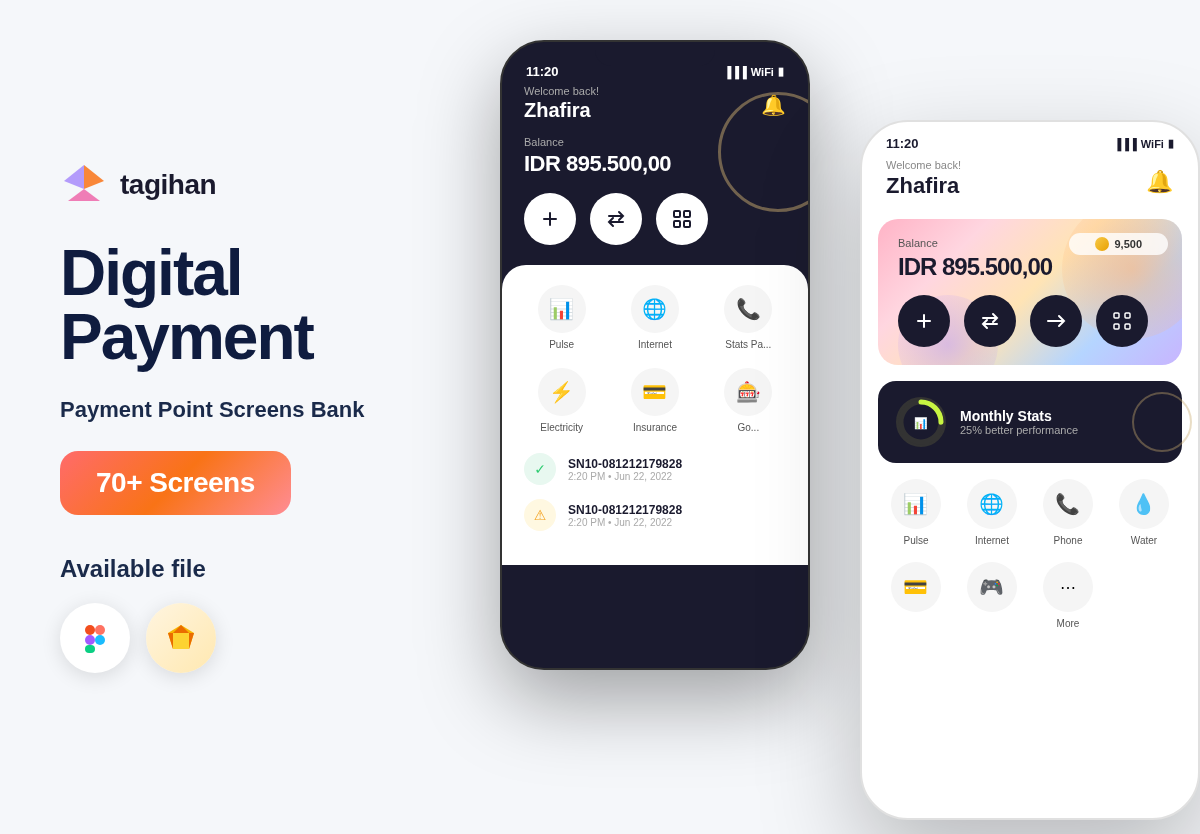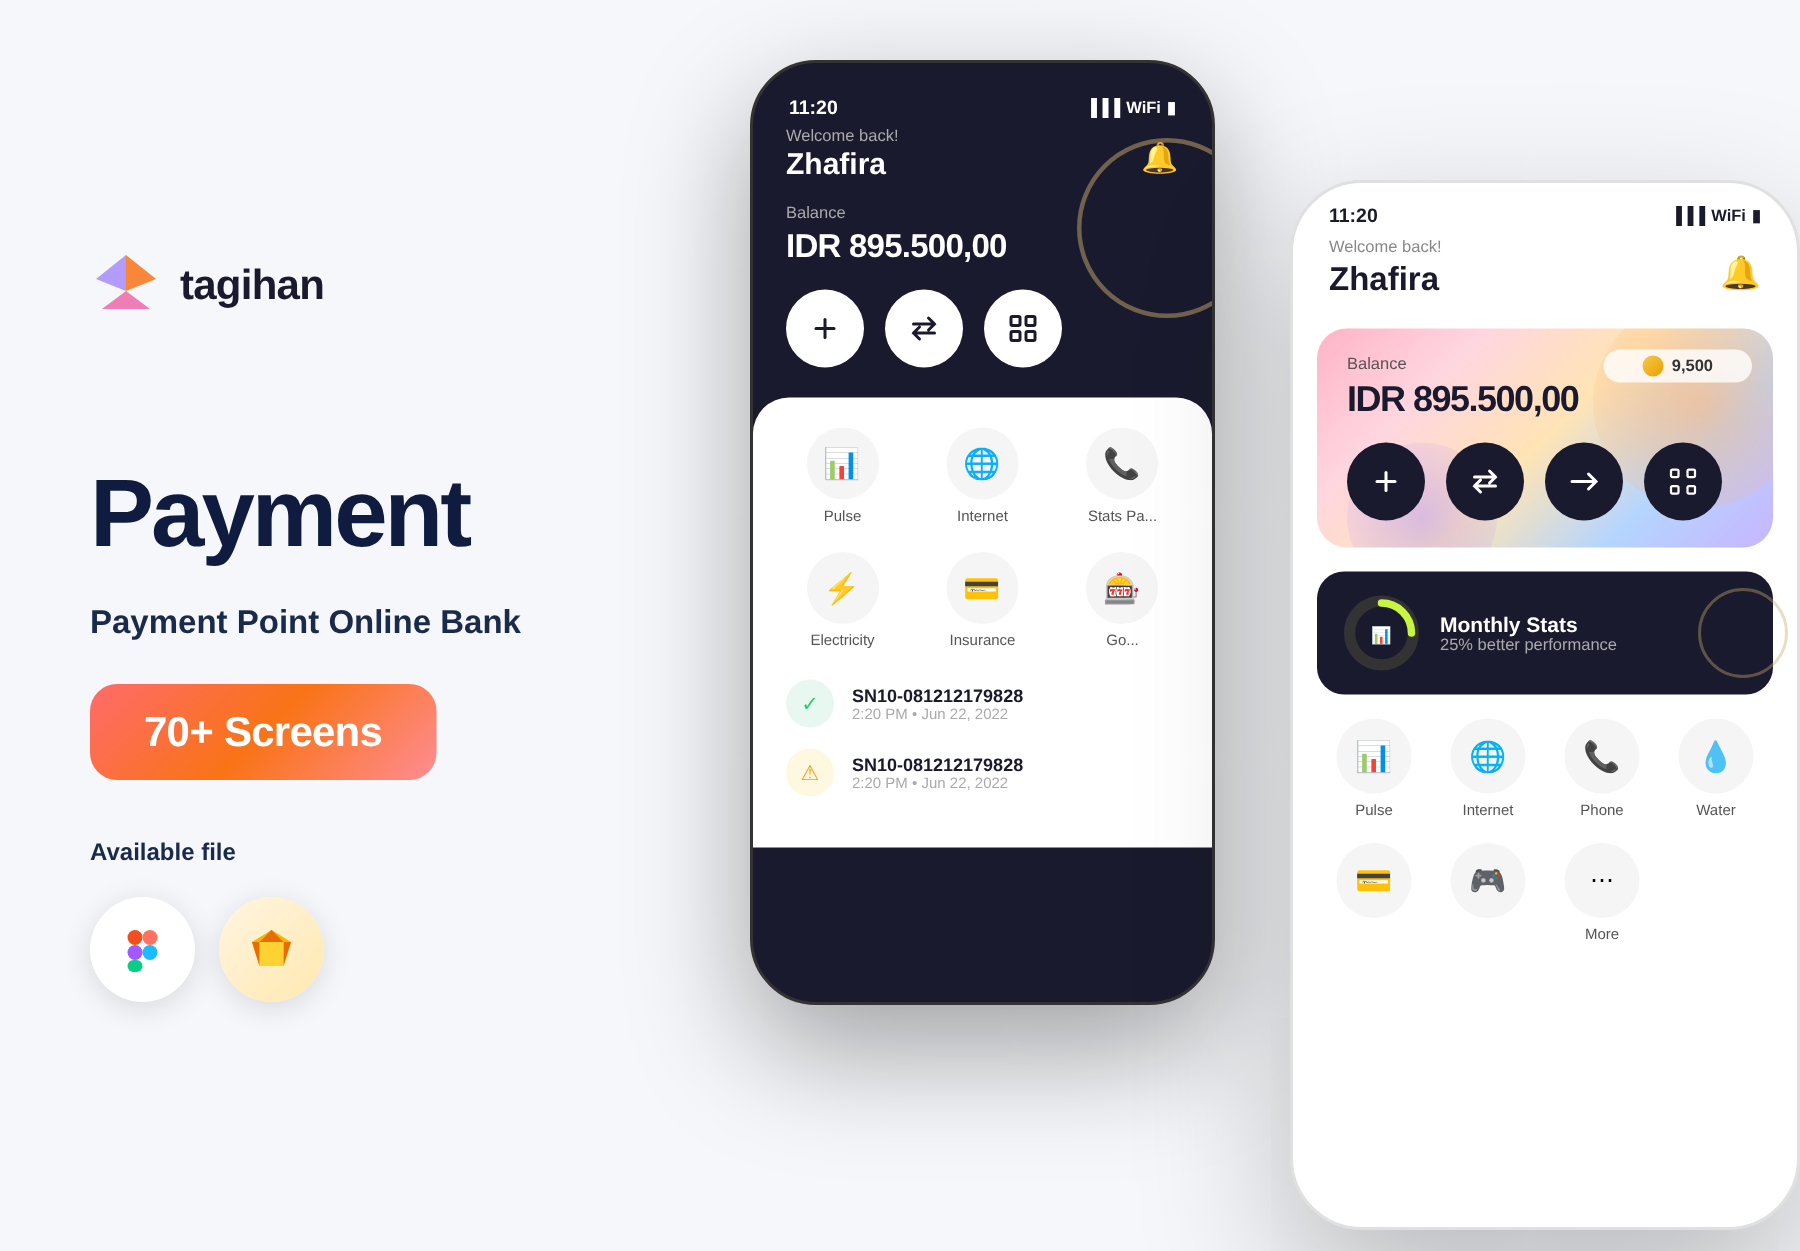--- a/index.html
+++ b/index.html
@@ -72,21 +72,21 @@
     }
 
     .screens-badge-text {
       font-size: 28px;
       font-weight: 900;
       color: #fff;
       letter-spacing: -0.5px;
     }
 
     .available-label {
-      font-size: 16px;
+      font-size: 24px;
       font-weight: 700;
       color: #1a2a4a;
       margin-bottom: 20px;
     }
 
     .file-icons-row {
       display: flex;
       gap: 16px;
       align-items: center;
     }
@@ -533,25 +533,25 @@
   <div class="logo-row">
     <svg class="logo-icon" viewBox="0 0 48 48" fill="none" xmlns="http://www.w3.org/2000/svg">
       <polygon points="24,4 44,20 24,28" fill="#f97316" opacity="0.85"></polygon>
       <polygon points="24,4 4,20 24,28" fill="#a78bfa" opacity="0.85"></polygon>
       <polygon points="24,28 8,40 40,40" fill="#ec4899" opacity="0.7"></polygon>
     </svg>
     <span class="logo-text">tagihan</span>
   </div>
 
   <div class="headline">
-    <br>
+    <span>Digital</span><br>
     <span>Payment</span>
   </div>
 
-  <div class="subtitle">Payment Point Online Bank</div>
+  <div class="subtitle">Payment Point Screens Bank</div>
 
   <div class="screens-badge">
     <span class="screens-badge-text">70+ Screens</span>
   </div>
 
   <div class="available-label">Available file</div>
   <div class="file-icons-row">
 
     <div class="file-icon-circle">
       <svg width="30" height="30" viewBox="0 0 30 30">

